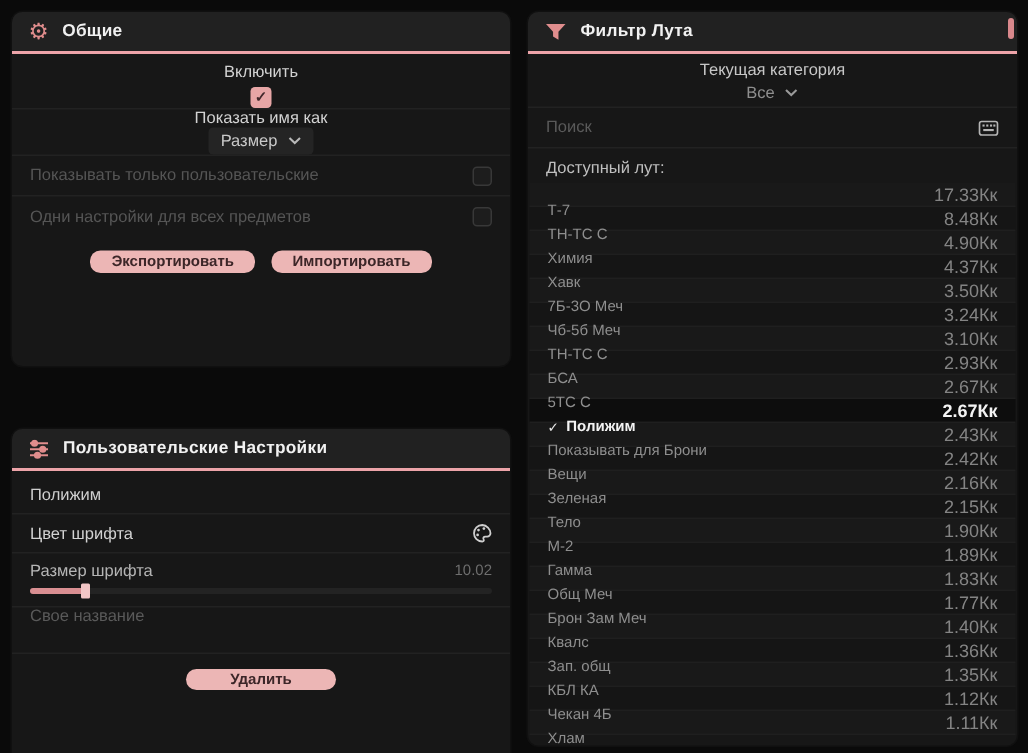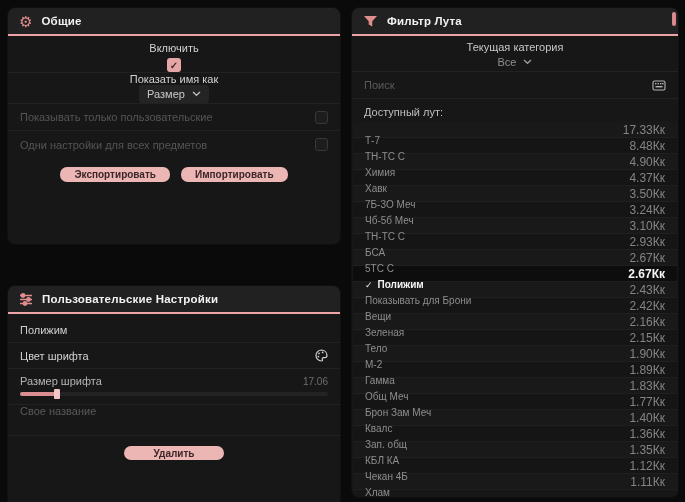--- a/index.html
+++ b/index.html
@@ -62,21 +62,21 @@
     font-family:"Liberation Sans", sans-serif;
     font-size:10px; font-weight:bold; padding:3px 14px; height:15px;
     line-height:9px; cursor:pointer;
   }
   .delete-wrap { display:flex; justify-content:center; padding-top:10px; }
   .delete-btn { width:100px; height:14px; }
 
   .item-name-label { font-size:11px; color:#cfcfcf; padding:10px 12px 6px 12px; }
 
   .slider-row { padding:6px 12px 0 12px; border-bottom:1px solid #222; height:36px; }
-  .slider-top { display:flex; justify-content:space-between; align-items:center; }
+  .slider-top { display:flex; justify-content:space-between; }
   .slider-track {
     position:relative; margin-top:5px; height:4px; width:100%;
     background:#232323; border-radius:2px;
   }
   .slider-fill { position:absolute; left:0; top:0; height:4px; width:38px; background:#d98f92; border-radius:2px; }
   .slider-handle {
     position:absolute; left:34px; top:-3px; width:6px; height:10px;
     background:#f2c6c6; border-radius:1px; cursor:pointer;
   }
 
@@ -183,21 +183,21 @@
         <circle cx="4" cy="4.4" r=".9" fill="#cfcfcf"></circle>
           <circle cx="7.6" cy="3.4" r=".9" fill="#cfcfcf"></circle>
           <circle cx="3.4" cy="7.6" r=".9" fill="#cfcfcf"></circle>
       </svg>
     </span>
   </div>
 
   <div class="slider-row">
     <div class="slider-top">
       <span class="label" style="color:#b5b5b5;">Размер шрифта</span>
-      <span style="font-size:10px;color:#6e6e6e;">17.06</span>
+      <span style="font-size:10px;color:#6e6e6e;">10.02</span>
     </div>
     <div class="slider-track">
       <div class="slider-fill"></div>
       <div class="slider-handle"></div>
     </div>
   </div>
 
   <div class="row h30">
     <input class="text-input" type="text" placeholder="Свое название" style="">
   </div>

